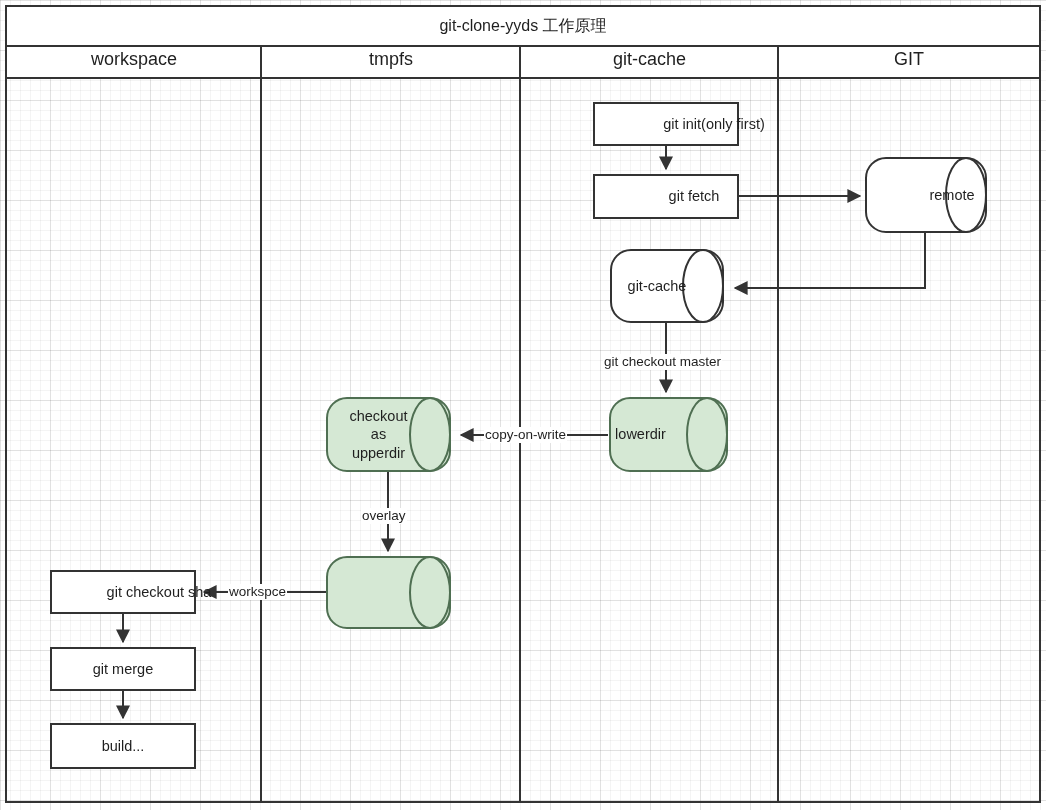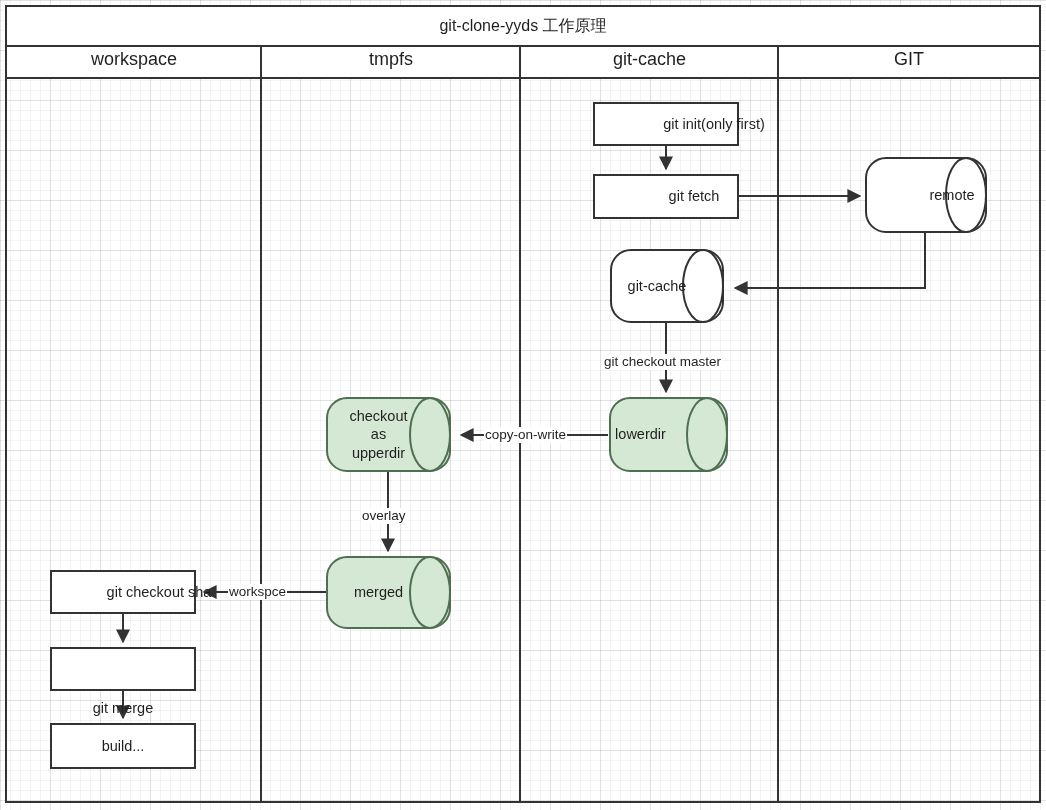--- a/index.html
+++ b/index.html
@@ -183,25 +183,24 @@
   <div class="lbl node-text" style="left:611px; top:250px; width:92px; height:72px;">git-cache</div>
 
   <div class="lbl node-text" style="left:592px; top:398px; width:97px; height:73px;">lowerdir</div>
 
   <div class="lbl node-text" style="left:327px; top:398px; width:103px; height:73px;">
     <span>checkout</span>
     <span>as</span>
     <span>upperdir</span>
   </div>
 
-  <div class="lbl node-text" style="left:327px; top:557px; width:103px; height:71px;">merged</div>
 
   <div class="lbl node-text" style="left:51px; top:571px; width:144px; height:42px;margin-left:36px;">git checkout sha</div>
 
-  <div class="lbl node-text" style="left:51px; top:648px; width:144px; height:42px;margin-top:39px;">git merge</div>
+  <div class="lbl node-text" style="left:51px; top:648px; width:144px; height:42px;">git merge</div>
 
   <div class="lbl node-text" style="left:51px; top:724px; width:144px; height:44px;text-align:center;">build...</div>
 
   <div class="lbl-edge" style="left:603px; top:354px;">git checkout master</div>
 
   <div class="lbl-edge" style="left:484px; top:427px;">copy-on-write</div>
 
   <div class="lbl-edge" style="left:361px; top:508px;">overlay</div>
 
   <div class="lbl-edge" style="left:228px; top:584px;">workspce</div>

